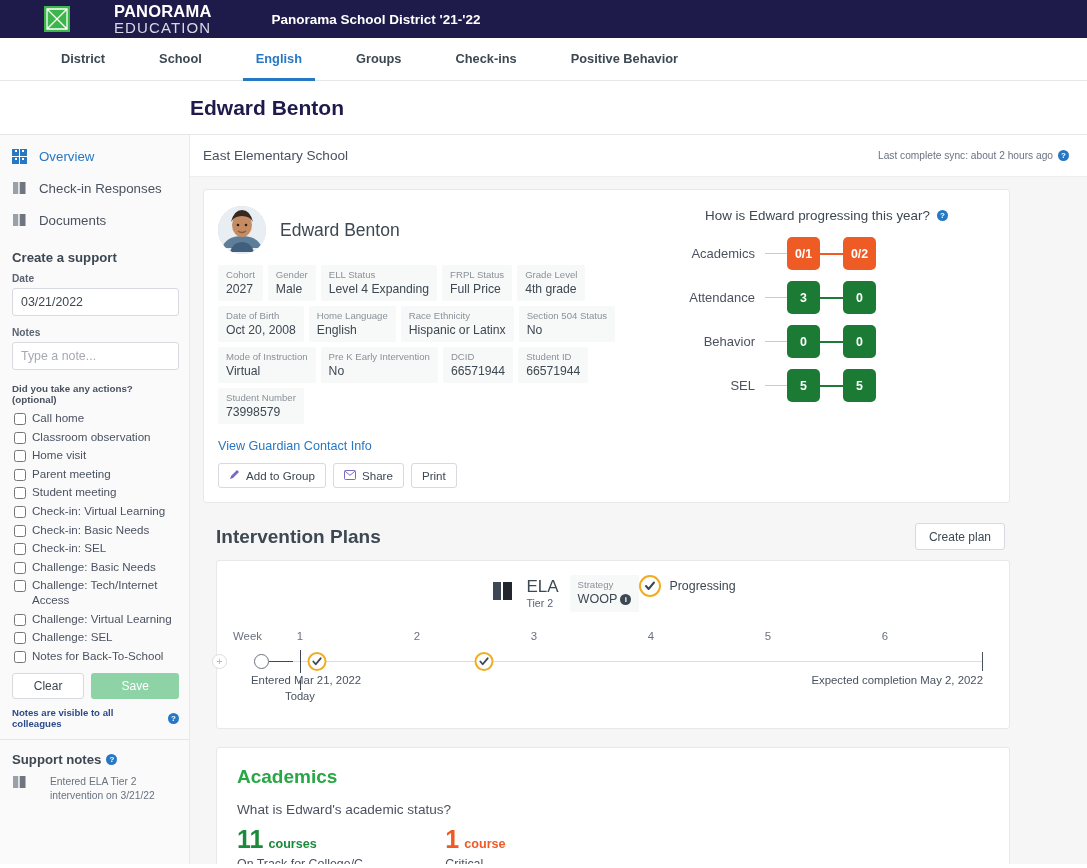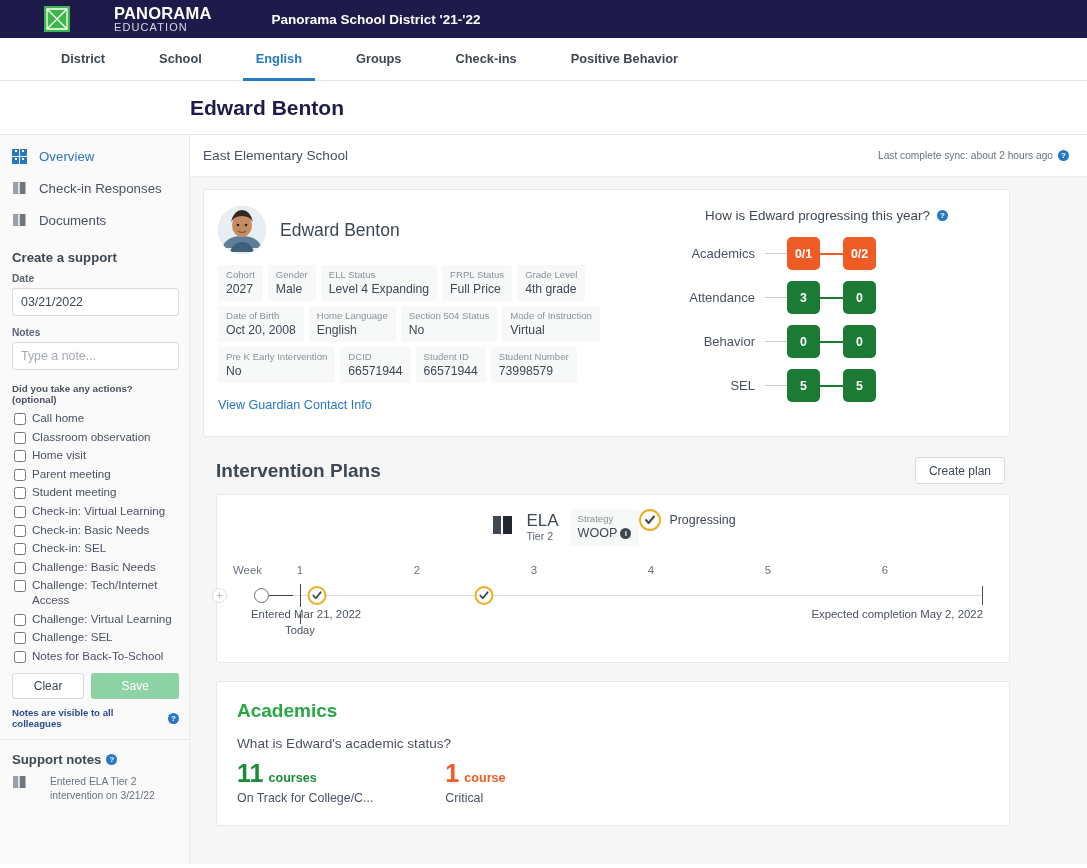--- a/index.html
+++ b/index.html
@@ -26,21 +26,21 @@
     position: relative;
     flex: 0 0 auto;
   }
   .logo-mark svg { position: absolute; inset: 0; }
   .logo-text { margin-left: 6px; line-height: 1; }
   .logo-text .l1 {
     color: #fff; font-weight: bold; font-size: 16.5px;
     letter-spacing: .2px; display: block;
   }
   .logo-text .l2 {
-    color: #d8d8e4; font-size: 11px; letter-spacing: 1.1px;
+    color: #d8d8e4; font-size: 15px; letter-spacing: 1.1px;
     display: block; margin-top: 1px;
   }
   .district-name {
     color: #ffffff; font-size: 13.5px; font-weight: bold;
     margin-left: 22px;
   }
   
   .navbar {
     height: 43px;
     background: #fff;
@@ -492,20 +492,24 @@
               </div>
             <div class="chip">
                 <span class="k">Date of Birth</span>
                 <span class="v">Oct 20, 2008</span>
               </div>
             <div class="chip">
                 <span class="k">Home Language</span>
                 <span class="v">English</span>
               </div>
             <div class="chip">
+                <span class="k">Race Ethnicity</span>
+                <span class="v">Hispanic or Latinx</span>
+              </div>
+            <div class="chip">
                 <span class="k">Section 504 Status</span>
                 <span class="v">No</span>
               </div>
             <div class="chip">
                 <span class="k">Mode of Instruction</span>
                 <span class="v">Virtual</span>
               </div>
             <div class="chip">
                 <span class="k">Pre K Early Intervention</span>
                 <span class="v">No</span>
@@ -519,20 +523,42 @@
                 <span class="v">66571944</span>
               </div>
             <div class="chip">
                 <span class="k">Student Number</span>
                 <span class="v">73998579</span>
               </div>
           </div>
 
           <a class="guardian">View Guardian Contact Info</a>
 
+          <div class="actions">
+            <button class="abtn">
+              <span>
+                <svg width="11" height="11" viewBox="0 0 11 11">
+                    <path d="M1 10 l1-3 l6-6 l2 2 l-6 6z" fill="#7b68c4"></path>
+                  </svg>
+              </span>
+              <span>Add to Group</span>
+            </button>
+            <button class="abtn">
+              <span>
+                <svg width="12" height="10" viewBox="0 0 12 10">
+                    <rect x="0.5" y="0.5" width="11" height="9" rx="1" fill="none" stroke="#7b68c4"></rect>
+                    <path d="M0.8 1 l5.2 4.3 l5.2 -4.3" fill="none" stroke="#7b68c4"></path>
+                  </svg>
+              </span>
+              <span>Share</span>
+            </button>
+            <button class="abtn">
+              <span>Print</span>
+            </button>
+          </div>
         </div>
 
         <div class="pright">
           <div class="prog-q">
             <span>How is Edward progressing this year?</span>
             <span class="qmark">?</span>
           </div>
 
           <div class="prow">
             <div class="lab">Academics</div>

